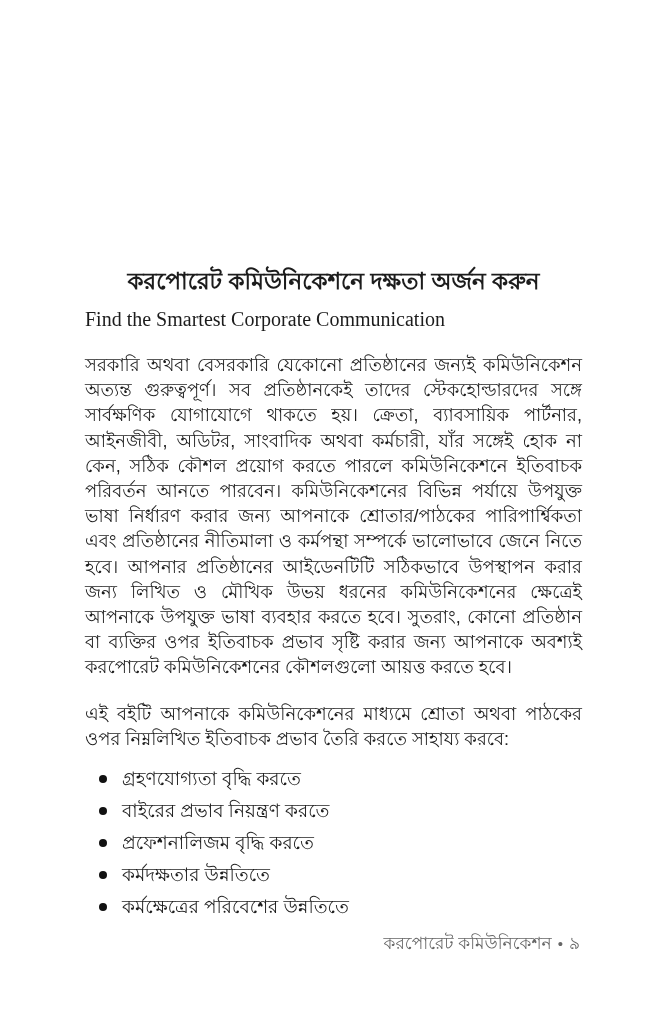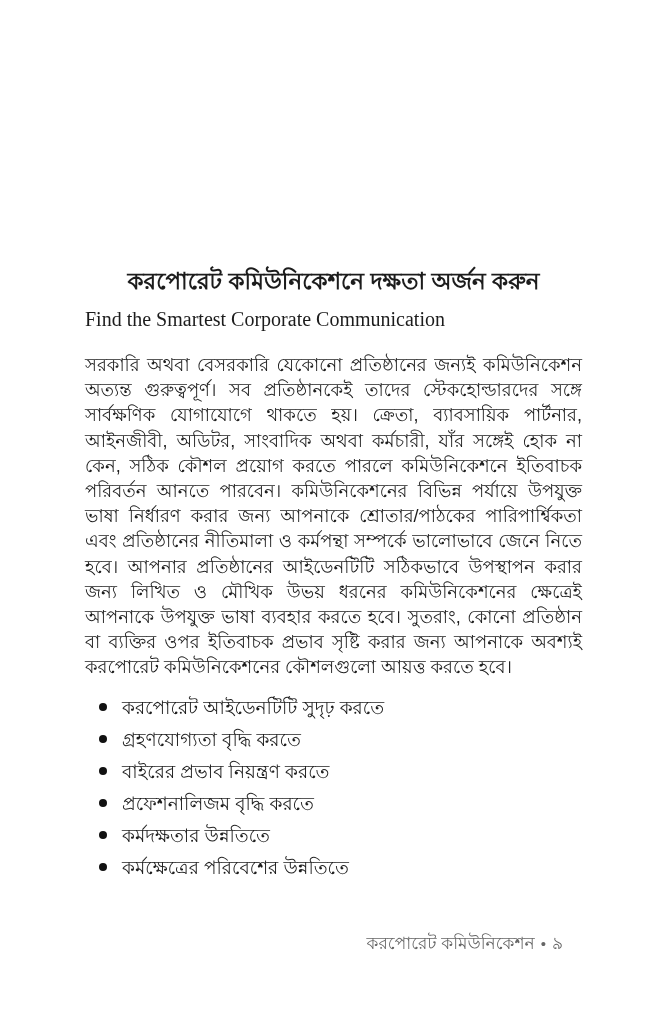--- a/index.html
+++ b/index.html
@@ -73,21 +73,21 @@
     flex: none;
     width: 8px;
     height: 8px;
     border-radius: 50%;
     background: #111111;
     margin-right: 15px;
   }
   .page-footer {
     position: absolute;
     top: 933px;
-    right: 100px;
+    right: 83px;
     font-size: 17px;
     line-height: 22px;
     color: var(--footer-ink);
     white-space: nowrap;
   }
   .page-footer .sep {
     display: inline-block;
     margin: 0 6px;
     font-size: 15px;
   }
@@ -97,26 +97,23 @@
 
 <div class="page">
   <div class="content">
 
     <h1 class="title">করপোরেট কমিউনিকেশনে দক্ষতা অর্জন করুন</h1>
 
     <h2 class="subtitle">Find the Smartest Corporate Communication</h2>
 
     <p class="body-paragraph">সরকারি অথবা বেসরকারি যেকোনো প্রতিষ্ঠানের জন্যই কমিউনিকেশন অত্যন্ত গুরুত্বপূর্ণ। সব প্রতিষ্ঠানকেই তাদের স্টেকহোল্ডারদের সঙ্গে সার্বক্ষণিক যোগাযোগে থাকতে হয়। ক্রেতা, ব্যাবসায়িক পার্টনার, আইনজীবী, অডিটর, সাংবাদিক অথবা কর্মচারী, যাঁর সঙ্গেই হোক না কেন, সঠিক কৌশল প্রয়োগ করতে পারলে কমিউনিকেশনে ইতিবাচক পরিবর্তন আনতে পারবেন। কমিউনিকেশনের বিভিন্ন পর্যায়ে উপযুক্ত ভাষা নির্ধারণ করার জন্য আপনাকে শ্রোতার/পাঠকের পারিপার্শ্বিকতা এবং প্রতিষ্ঠানের নীতিমালা ও কর্মপন্থা সম্পর্কে ভালোভাবে জেনে নিতে হবে। আপনার প্রতিষ্ঠানের আইডেনটিটি সঠিকভাবে উপস্থাপন করার জন্য লিখিত ও মৌখিক উভয় ধরনের কমিউনিকেশনের ক্ষেত্রেই আপনাকে উপযুক্ত ভাষা ব্যবহার করতে হবে। সুতরাং, কোনো প্রতিষ্ঠান বা ব্যক্তির ওপর ইতিবাচক প্রভাব সৃষ্টি করার জন্য আপনাকে অবশ্যই করপোরেট কমিউনিকেশনের কৌশলগুলো আয়ত্ত করতে হবে।</p>
 
+    <p class="body-paragraph">এই বইটি আপনাকে কমিউনিকেশনের মাধ্যমে শ্রোতা অথবা পাঠকের ওপর নিম্নলিখিত ইতিবাচক প্রভাব তৈরি করতে সাহায্য করবে:</p>
 
     <ul class="benefits-list">
-      <li>
-        <span class="bullet-dot"></span>
-        <span>করপোরেট আইডেনটিটি সুদৃঢ় করতে</span>
-      </li>
       <li>
         <span class="bullet-dot"></span>
         <span>গ্রহণযোগ্যতা বৃদ্ধি করতে</span>
       </li>
       <li>
         <span class="bullet-dot"></span>
         <span>বাইরের প্রভাব নিয়ন্ত্রণ করতে</span>
       </li>
       <li>
         <span class="bullet-dot"></span>

